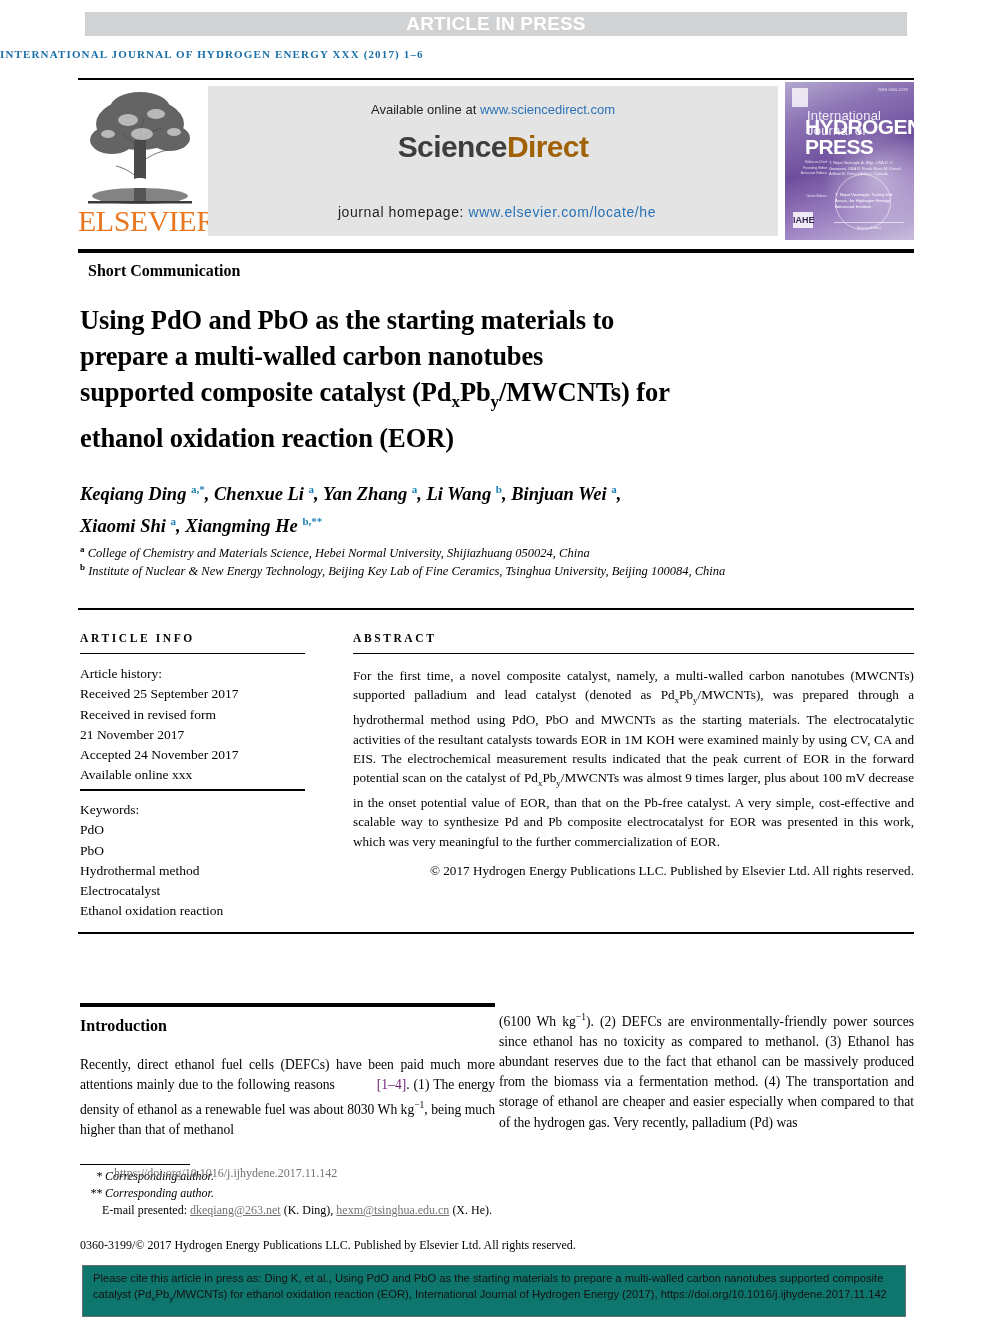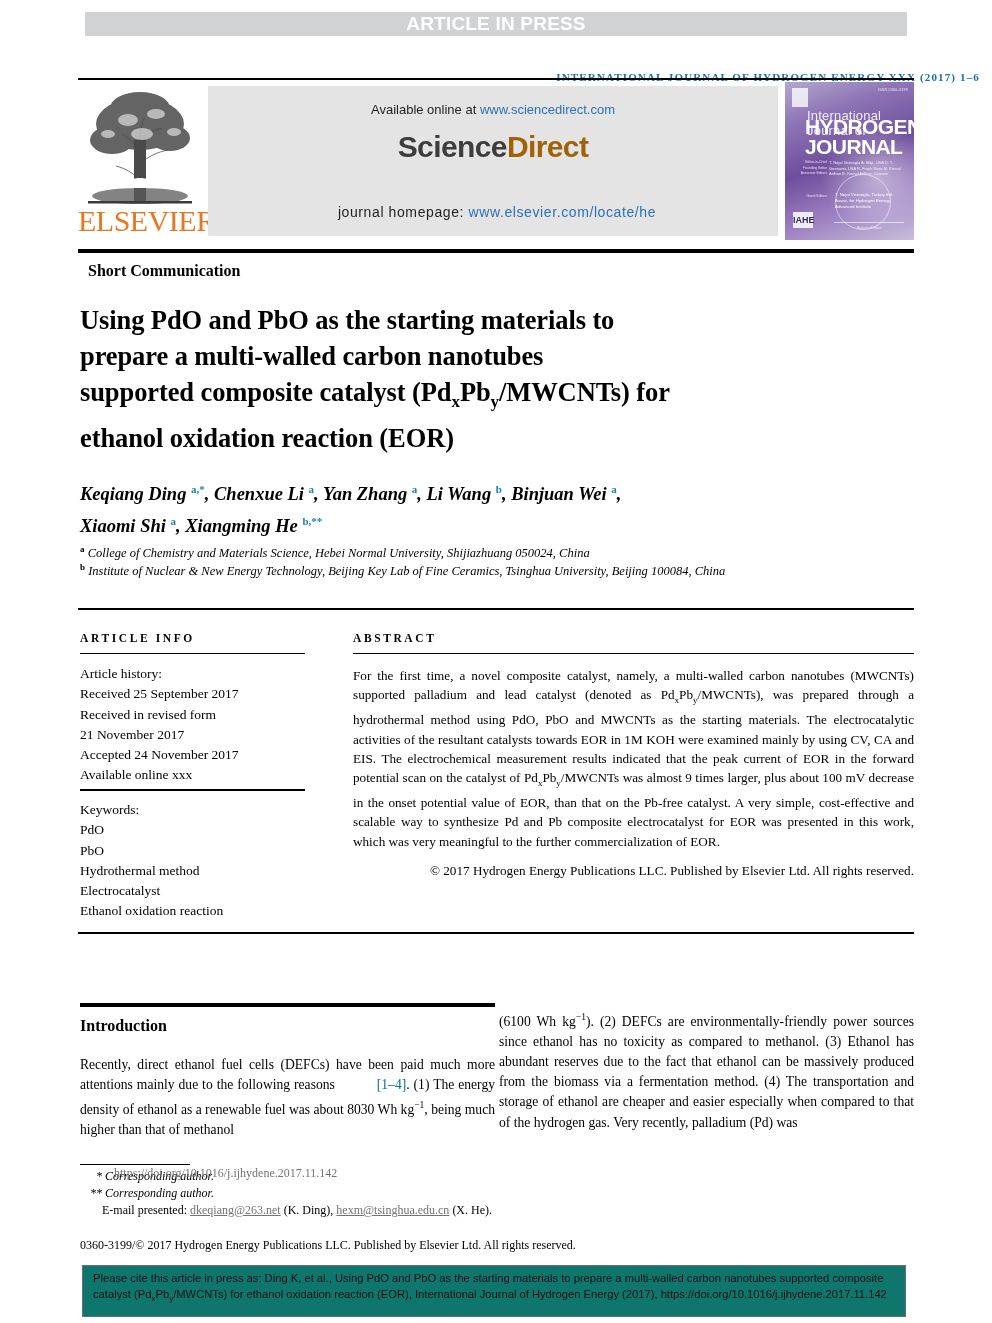--- a/index.html
+++ b/index.html
@@ -32,29 +32,28 @@
     color: #ffffff;
     font-family: "Liberation Sans", sans-serif;
     font-weight: bold;
     font-size: 19px;
     letter-spacing: .2px;
     line-height: 20px;
   }
 
   .journal-line {
     position: absolute;
-    left: 0; right: 12px;
+    left: 0; right: 0;
     top: 48px;
-    text-align: right;
+    text-align: left;
     color: #1a6fa8;
     font-family: "Liberation Serif", serif;
     font-weight: bold;
     font-size: 11px;
     letter-spacing: 1.15px;
-    margin-top: 23px;
   }
 
   
   .rule-top {
     position: absolute;
     left: 78px;
     top: 78px;
     width: 836px;
     height: 2px;
     background: #000;
@@ -328,21 +327,21 @@
     position: absolute;
     width: 415px;
     font-family: "Liberation Serif", serif;
     font-size: 13.6px;
     line-height: 20.2px;
     text-align: justify;
   }
   #col-left  { left: 80px;  top: 1055px; }
   #col-right { left: 499px; top: 1007px; }
   .col sup { font-size: 9.5px; }
-  .ref-link { color: #0369a1; margin-left: 38px; }
+  .ref-link { color: #701a75; margin-left: 38px; }
 
   
   .fn-rule {
     position: absolute;
     left: 80px; top: 1164px;
     width: 110px; height: 1px;
     background: #000;
   }
   .footnote {
     position: absolute;
@@ -432,21 +431,21 @@
     <div class="sd-home">
       <span>journal homepage: </span><a href="#">www.elsevier.com/locate/he</a>
     </div>
   </div>
 
   <div class="cover">
     <div class="cover-topbox"></div>
     <div class="cover-issn">ISSN 0360-3199</div>
     <div class="cover-l1">International Journal of</div>
     <div class="cover-l2">HYDROGEN</div>
-    <div class="cover-l3">JOURNAL</div>
+    <div class="cover-l3">PRESS</div>
     <div class="cover-ring"></div>
     <div class="cover-labels">Editor-in-Chief
 Founding Editor
 Associate Editors</div>
     <div class="cover-names">T. Nejat Veziroglu
 A. Bilgi, USA
 D. Y. Goswami, USA
 R. Frank Ross
 M. Kemal Atilhan
 E. Kemal Atilhan, Canada</div>

